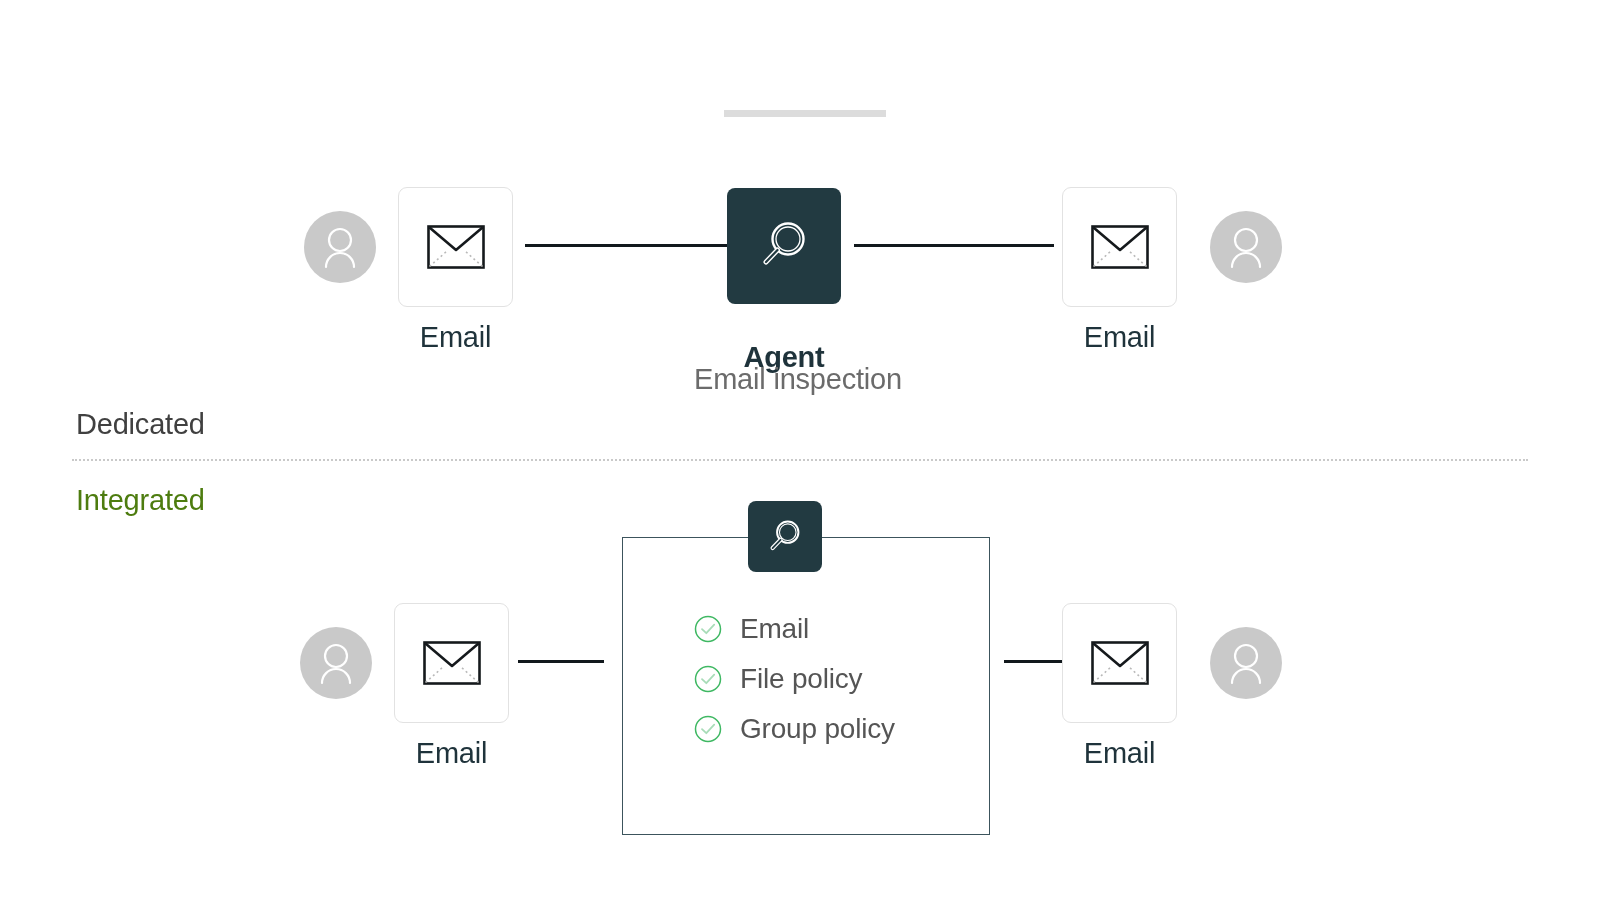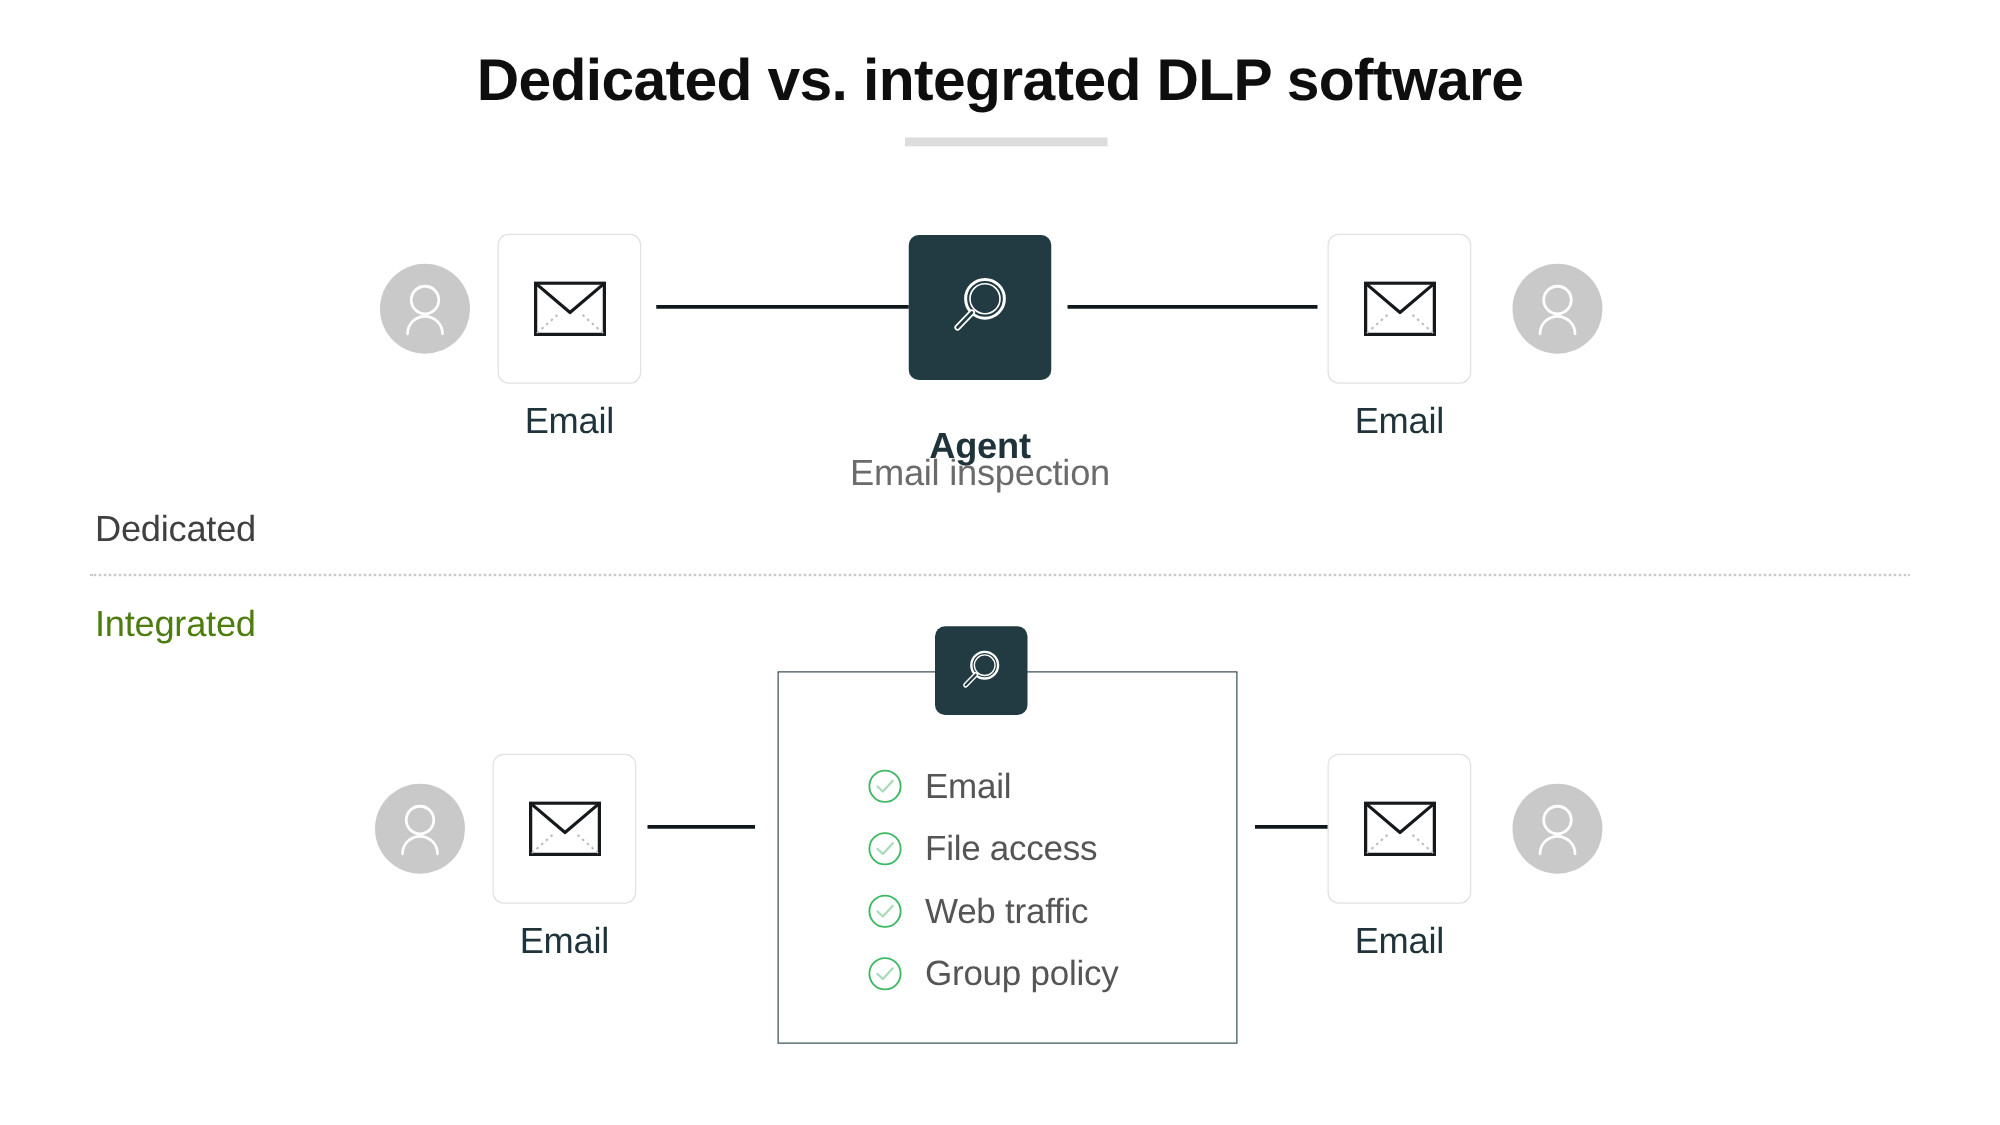--- a/index.html
+++ b/index.html
@@ -144,21 +144,20 @@
     color: #555555;
     letter-spacing: -0.2px;
     white-space: nowrap;
   }
 </style>
 </head>
 <body>
 
 <div class="canvas">
 
-  <div class="title">Dedicated vs. integrated DLP software</div>
   <div class="title-rule"></div>
 
   <div class="avatar" style="left:304px; top:211px;">
     <svg viewBox="0 0 72 72">
       <circle cx="36" cy="29" r="11" fill="none" stroke="#ffffff" stroke-width="2.2"></circle>
       <path d="M22 56 a14 14 0 0 1 28 0" fill="none" stroke="#ffffff" stroke-width="2.2" stroke-linecap="round"></path>
     </svg>
   </div>
 
   <div class="email-card" style="left:398px; top:187px;">
@@ -175,21 +174,21 @@
 
   <div class="agent-box" style="left:727px; top:188px; width:114px; height:116px;">
     <svg width="58" height="58" viewBox="0 0 58 58">
       <circle cx="33" cy="22" r="15.5" fill="none" stroke="#ffffff" stroke-width="2.4"></circle>
       <circle cx="33" cy="22" r="12" fill="none" stroke="#ffffff" stroke-width="1.3"></circle>
       <path d="M22.5 33 L11 45" fill="none" stroke="#ffffff" stroke-width="5" stroke-linecap="round"></path>
       <path d="M22.5 33 L11 45" fill="none" stroke="#223a41" stroke-width="2.2" stroke-linecap="round"></path>
     </svg>
   </div>
   <div class="agent-title" style="left:684px; top:321px; width:200px;margin-top:20px;">Agent</div>
-  <div class="agent-sub" style="left:634px; top:363px; width:300px;">Email inspection</div>
+  <div class="agent-sub" style="left:648px; top:363px; width:300px;">Email inspection</div>
 
   <div class="connector" style="left:854px; top:244px; width:200px;"></div>
 
   <div class="email-card" style="left:1062px; top:187px;">
     <svg width="58" height="44" viewBox="0 0 58 44">
       <rect x="1.5" y="1.5" width="55" height="41" fill="#ffffff" stroke="#15191c" stroke-width="2.6"></rect>
       <path d="M2.5 2.5 L29 25 L55.5 2.5" fill="none" stroke="#15191c" stroke-width="2.6" stroke-linejoin="round"></path>
       <path d="M2.5 41.5 L20 26" fill="none" stroke="#b9b9b9" stroke-width="1.6" stroke-dasharray="2 3"></path>
       <path d="M55.5 41.5 L38 26" fill="none" stroke="#b9b9b9" stroke-width="1.6" stroke-dasharray="2 3"></path>
     </svg>
@@ -247,30 +246,21 @@
       </span>
       <span class="check-label">Email</span>
     </div>
     <div class="check-row">
       <span class="check-icon">
         <svg width="28" height="28" viewBox="0 0 28 28">
           <circle cx="14" cy="14" r="12.5" fill="none" stroke="#3fb863" stroke-width="1.5"></circle>
           <path d="M8 14.2 L12.3 18.2 L20.2 9.6" fill="none" stroke="#a8dcb8" stroke-width="1.8" stroke-linecap="round" stroke-linejoin="round"></path>
         </svg>
       </span>
-      <span class="check-label">File access</span>
-    </div>
-    <div class="check-row">
-      <span class="check-icon">
-        <svg width="28" height="28" viewBox="0 0 28 28">
-          <circle cx="14" cy="14" r="12.5" fill="none" stroke="#3fb863" stroke-width="1.5"></circle>
-          <path d="M8 14.2 L12.3 18.2 L20.2 9.6" fill="none" stroke="#a8dcb8" stroke-width="1.8" stroke-linecap="round" stroke-linejoin="round"></path>
-        </svg>
-      </span>
-      <span class="check-label">Web traffic</span>
+      <span class="check-label">File policy</span>
     </div>
     <div class="check-row">
       <span class="check-icon">
         <svg width="28" height="28" viewBox="0 0 28 28">
           <circle cx="14" cy="14" r="12.5" fill="none" stroke="#3fb863" stroke-width="1.5"></circle>
           <path d="M8 14.2 L12.3 18.2 L20.2 9.6" fill="none" stroke="#a8dcb8" stroke-width="1.8" stroke-linecap="round" stroke-linejoin="round"></path>
         </svg>
       </span>
       <span class="check-label">Group policy</span>
     </div>

